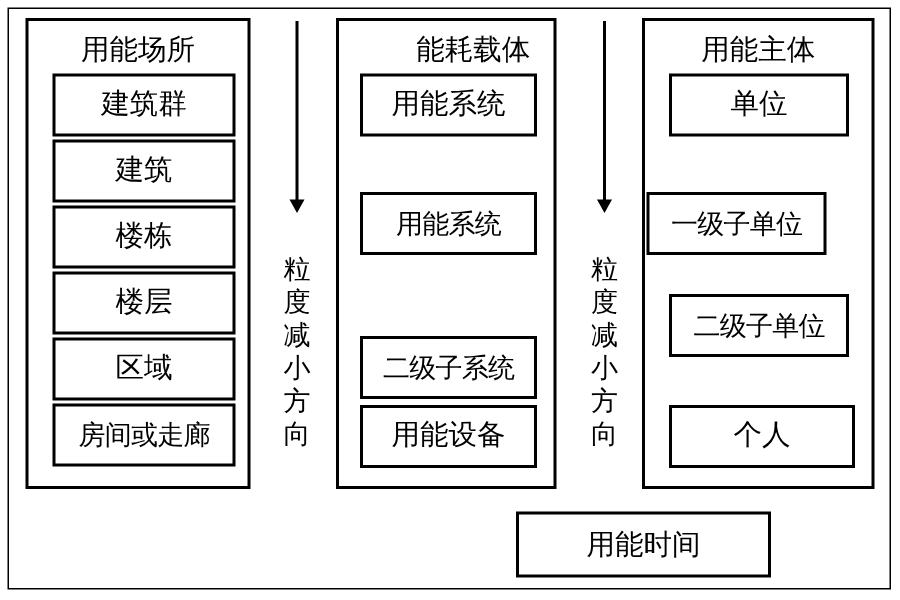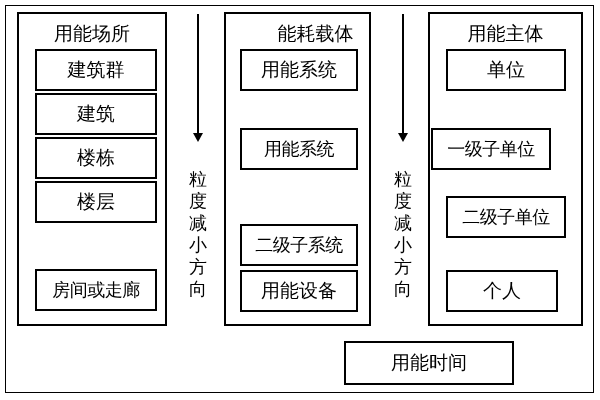--- a/index.html
+++ b/index.html
@@ -110,20 +110,21 @@
   <div class="outer-frame"></div>
 
   <div class="group-box" style="left:17px; top:12px; width:150px; height:314px;">
     <div class="group-title" style="top:9px;">用能场所</div>
   </div>
 
   <div class="item-box" style="left:35px; top:49px; width:122px; height:42px;">建筑群</div>
   <div class="item-box" style="left:35px; top:93px; width:122px; height:42px;">建筑</div>
   <div class="item-box" style="left:35px; top:137px; width:122px; height:42px;">楼栋</div>
   <div class="item-box" style="left:35px; top:181px; width:122px; height:42px;">楼层</div>
+  <div class="item-box" style="left:35px; top:225px; width:122px; height:42px;">区域</div>
   <div class="item-box tight" style="left:35px; top:269px; width:122px; height:42px;">房间或走廊</div>
 
   <div class="arrow-shaft" style="left:197px; top:14px; height:122px;"></div>
   <div class="arrow-head" style="left:193px; top:133px;"></div>
   <div class="vert-label" style="left:187px; top:168px;">粒度减小方向</div>
 
   <div class="group-box" style="left:224px; top:12px; width:147px; height:314px;">
     <div class="group-title" style="top:9px;margin-left:36px;">能耗载体</div>
   </div>
 
@@ -136,17 +137,17 @@
   <div class="arrow-head" style="left:398px; top:133px;"></div>
   <div class="vert-label" style="left:392px; top:168px;">粒度减小方向</div>
 
   <div class="group-box" style="left:428px; top:12px; width:155px; height:314px;">
     <div class="group-title" style="top:9px;">用能主体</div>
   </div>
 
   <div class="item-box" style="left:446px; top:49px; width:120px; height:42px;">单位</div>
   <div class="item-box tight" style="left:431px; top:128px; width:120px; height:42px;">一级子单位</div>
   <div class="item-box tight" style="left:446px; top:196px; width:120px; height:42px;">二级子单位</div>
-  <div class="item-box" style="left:446px; top:270px; width:112px; height:42px;">个人</div>
+  <div class="item-box" style="left:446px; top:270px; width:124px; height:42px;">个人</div>
 
   <div class="bottom-box" style="left:344px; top:341px; width:170px; height:44px;">用能时间</div>
 
 </div>
 
 </body></html>

